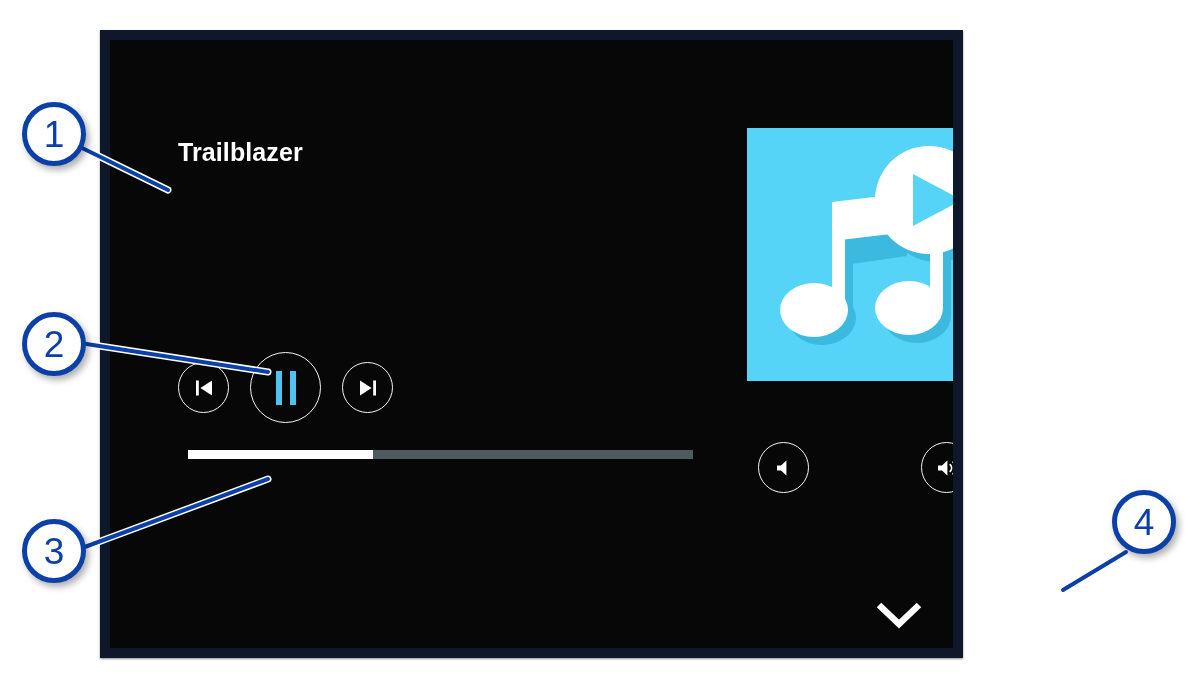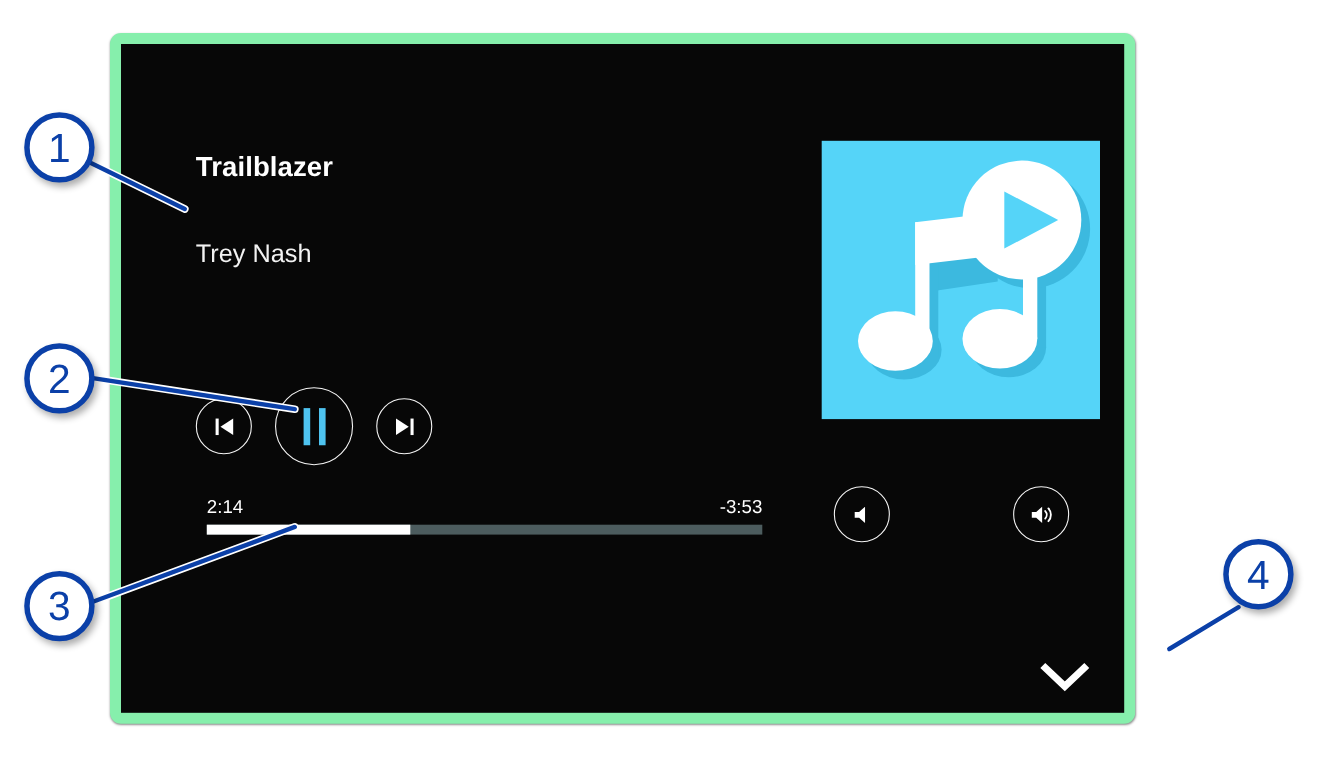--- a/index.html
+++ b/index.html
@@ -15,25 +15,24 @@
     overflow: hidden;
     font-family: "Liberation Sans", "DejaVu Sans", sans-serif;
     -webkit-font-smoothing: antialiased;
   }
 
   
   #device-frame {
     position: absolute;
     left: 100px;
     top: 30px;
-    width: 932px;
+    width: 863px;
     height: 628px;
-    background: #86efac;
+    background: #0f172a;
     box-shadow: 0 1px 2px rgba(0,0,0,0.45);
-    border-radius: 10px;
   }
   #screen {
     position: absolute;
     left: 10px;
     top: 10px;
     right: 10px;
     bottom: 10px;
     background: #070707;
     overflow: hidden;
   }
@@ -199,21 +198,20 @@
   }
 </style>
 </head>
 <body>
 
 <div id="device-frame">
   <div id="screen">
 
     <div id="track-info">
       <div id="track-title">Trailblazer</div>
-      <div id="track-artist">Trey Nash</div>
     </div>
 
     <div id="album-art" style="background: rgb(85, 212, 248);">
       <svg width="253" height="253" viewBox="0 0 253 253">
 
         <g fill="#3cb9df">
           <path d="M 93 82 L 160 73 L 160 128 L 105 136 L 105 196 L 93 196 Z"></path>
           <ellipse cx="75" cy="190" rx="34" ry="27"></ellipse>
           <rect x="93" y="82" width="13" height="114"></rect>
           <ellipse cx="170" cy="188" rx="34" ry="27"></ellipse>
@@ -259,24 +257,20 @@
       <div class="ctl-btn small" title="Next">
         <svg width="24" height="24" viewBox="0 0 24 24">
           <path d="M 4 4.5 L 15.6 12 L 4 19.5 Z" fill="#ffffff"></path>
           <rect x="17.2" y="4.5" width="2.8" height="15" fill="#ffffff"></rect>
         </svg>
       </div>
 
     </div>
 
     <div id="progress-section">
-      <div id="time-row">
-        <span id="time-elapsed">2:14</span>
-        <span id="time-remaining">-3:53</span>
-      </div>
       <div id="progress-track" style="background: rgb(76, 92, 94);">
         <div id="progress-fill" style="width: 36.6%; background: rgb(255, 255, 255);"></div>
       </div>
     </div>
 
     <div id="volume-controls">
 
       <div class="ctl-btn small" title="Volume Down">
         <svg width="24" height="24" viewBox="0 0 24 24">
           <path d="M 5 9.4 L 9 9.4 L 14.4 4.6 L 14.4 19.4 L 9 14.6 L 5 14.6 Z" fill="#ffffff"></path>

